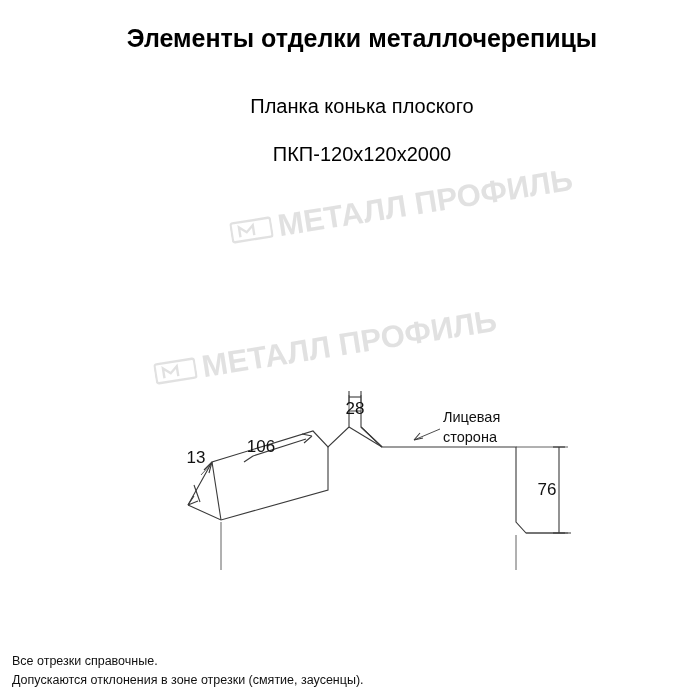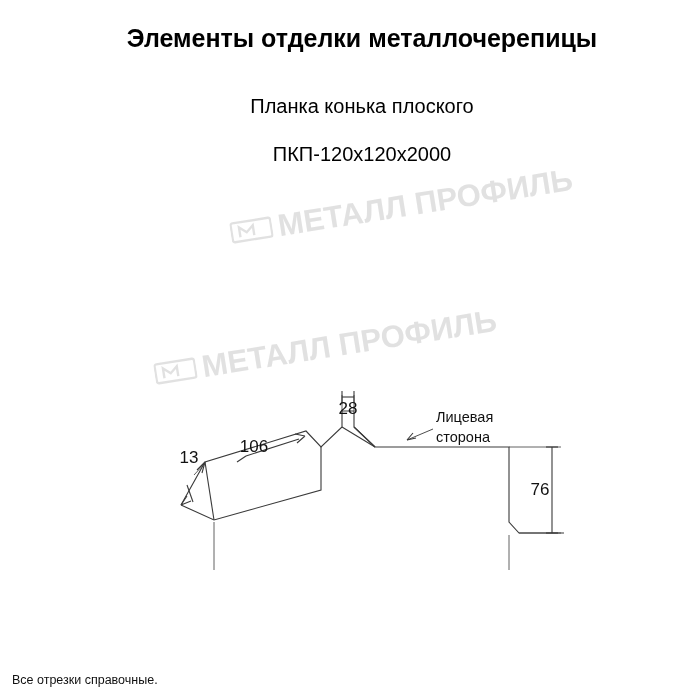--- a/index.html
+++ b/index.html
@@ -40,21 +40,21 @@
   }
   .code-title {
     font-size: 20px;
     margin: 8px;
     padding-top: 9px;
     color: #000;
   }
   .drawing-area {
     position: absolute;
     top: 150px;
-    left: 9px;
+    left: 16px;
     width: 668px;
     height: 420px;
   }
   .drawing-area svg {
     display: block;
   }
   .footer {
     position: absolute;
     left: 12px;
     bottom: 10px;
@@ -178,15 +178,16 @@
     <span class="wm-logo">
       <svg width="42" height="26" viewBox="0 0 42 26" aria-hidden="true">
         <rect x="1" y="4" width="40" height="19" rx="2" fill="none" stroke="#d8d8d8" stroke-width="2.4"></rect>
         <path d="M 9 19 L 9 9 L 16 15 L 23 9 L 23 19" fill="none" stroke="#d8d8d8" stroke-width="2.4"></path>
       </svg>
     </span><span>МЕТАЛЛ ПРОФИЛЬ</span>
   </div>
 
   <div class="footer">
     <div>Все отрезки справочные.</div>
+    <div>Допускаются отклонения в зоне отрезки (смятие, заусенцы).</div>
   </div>
 
 </div>
 
 </body></html>

